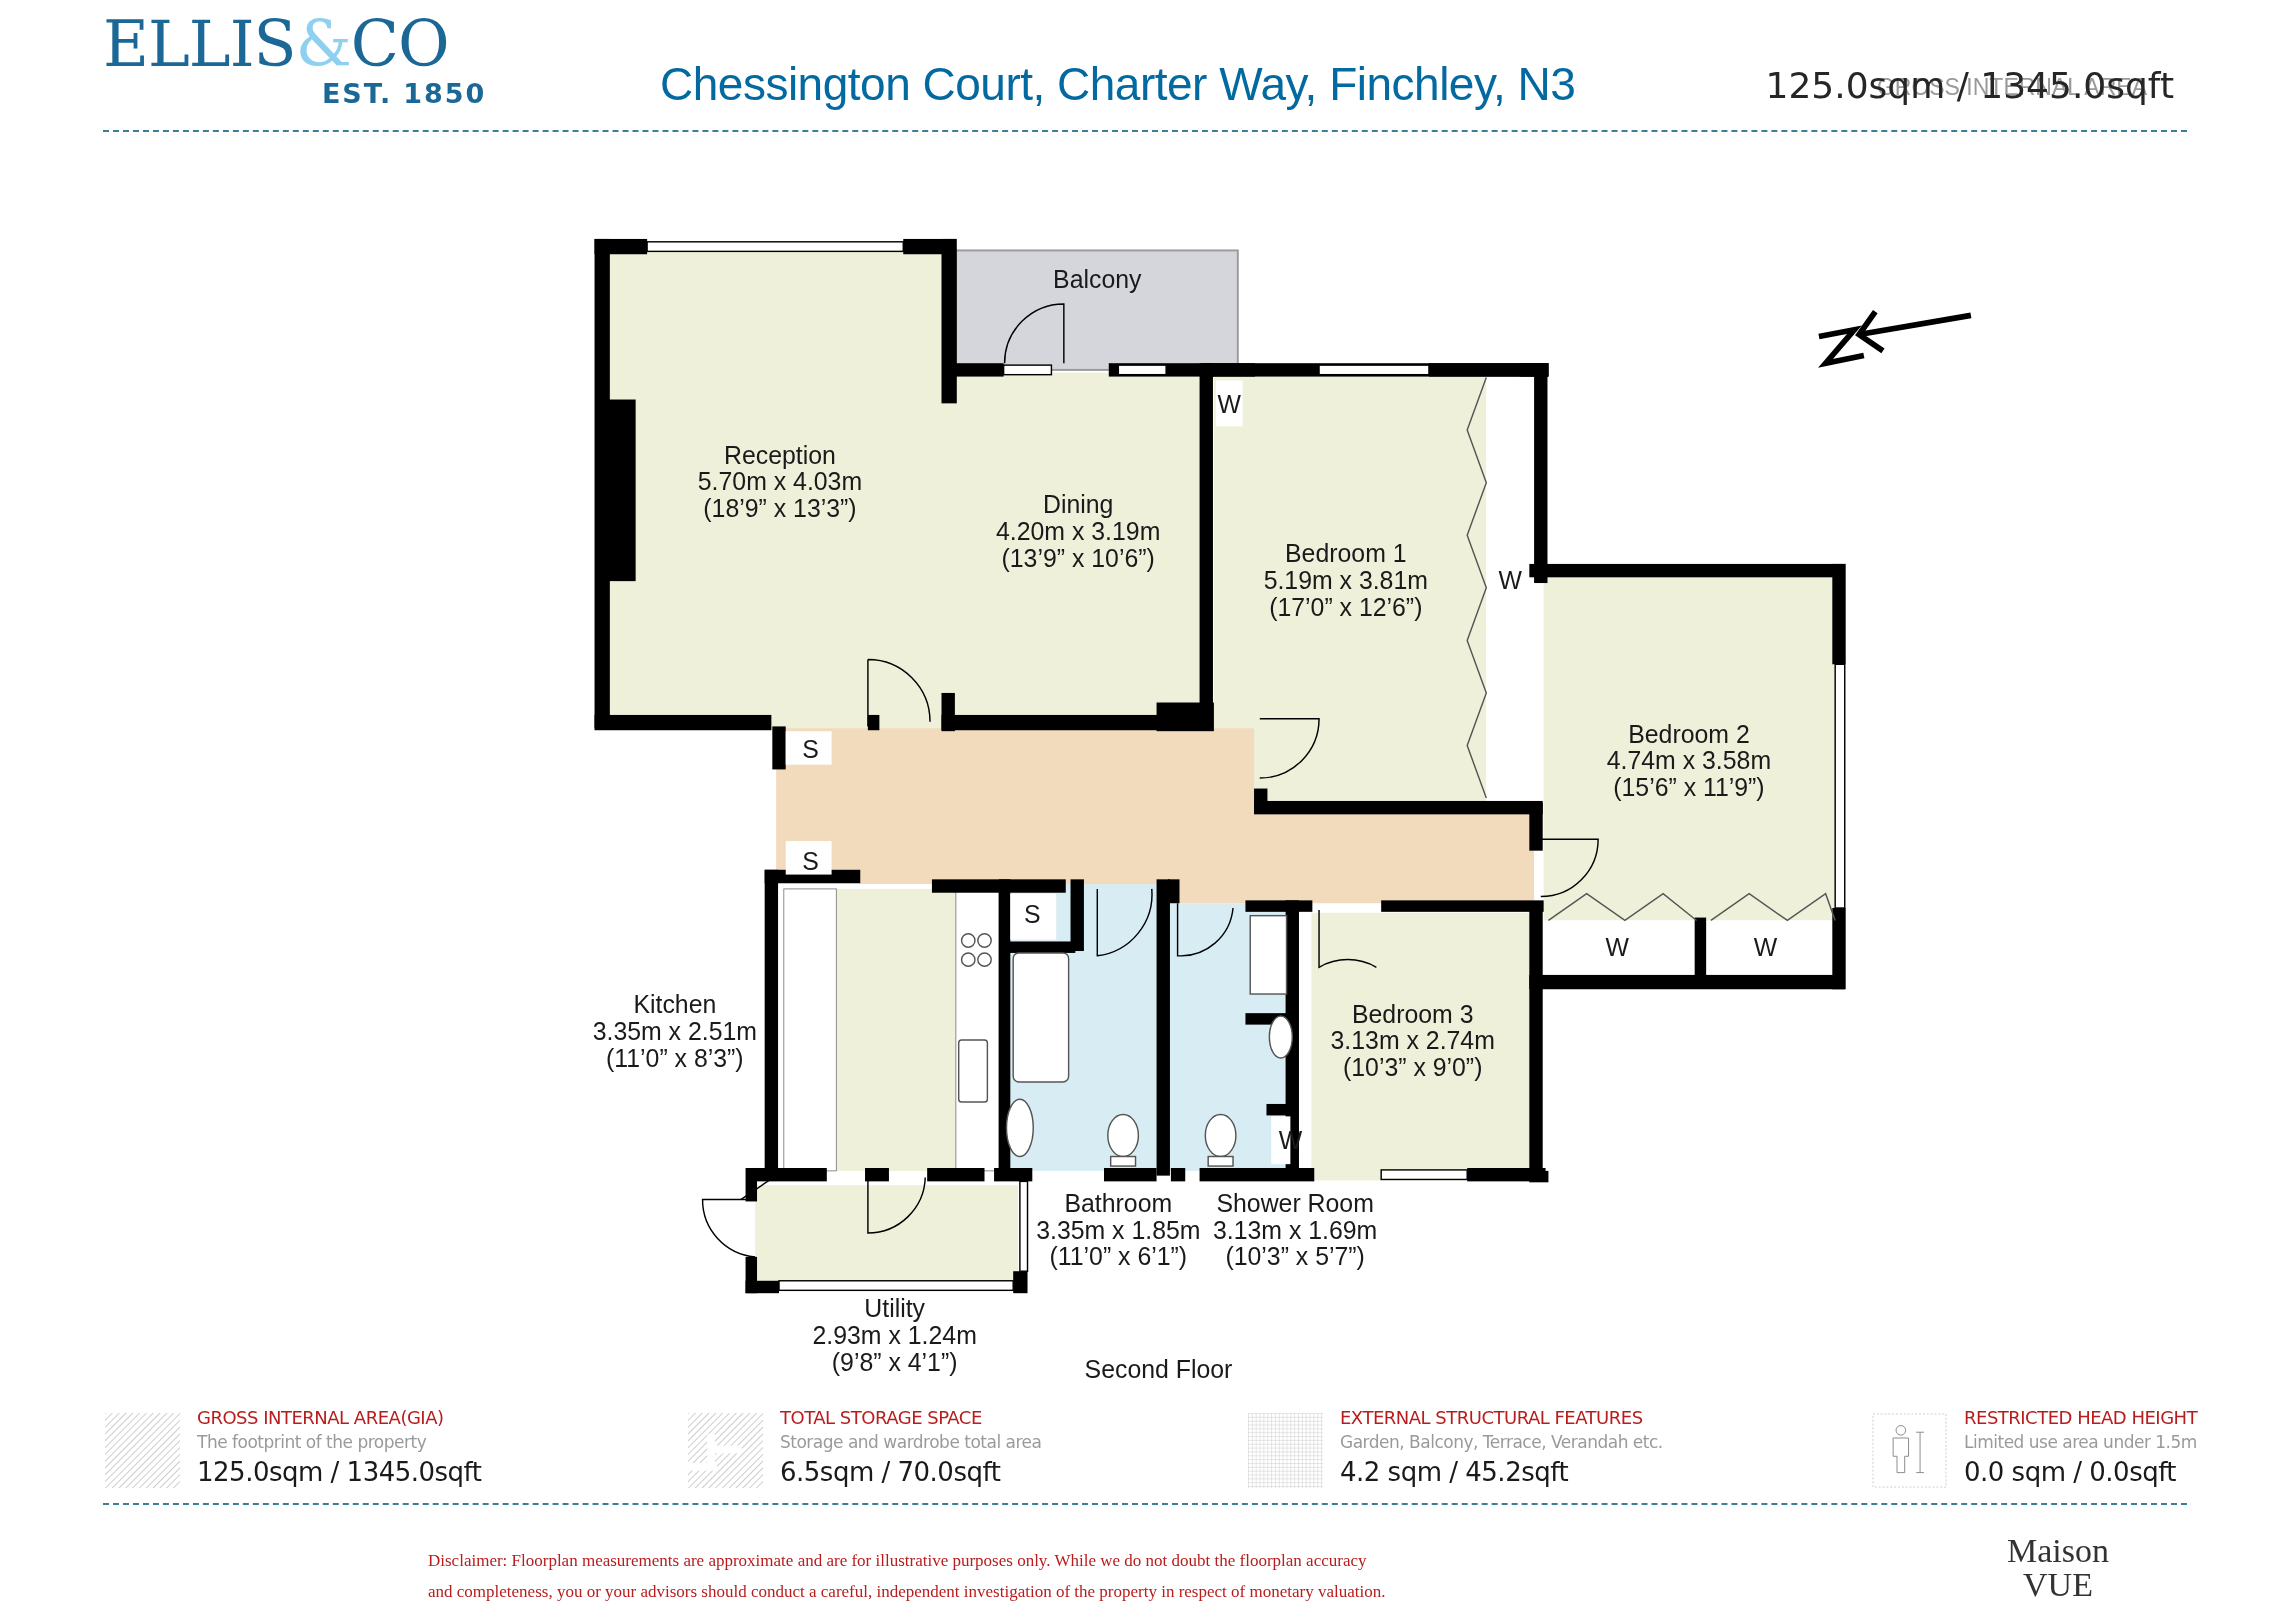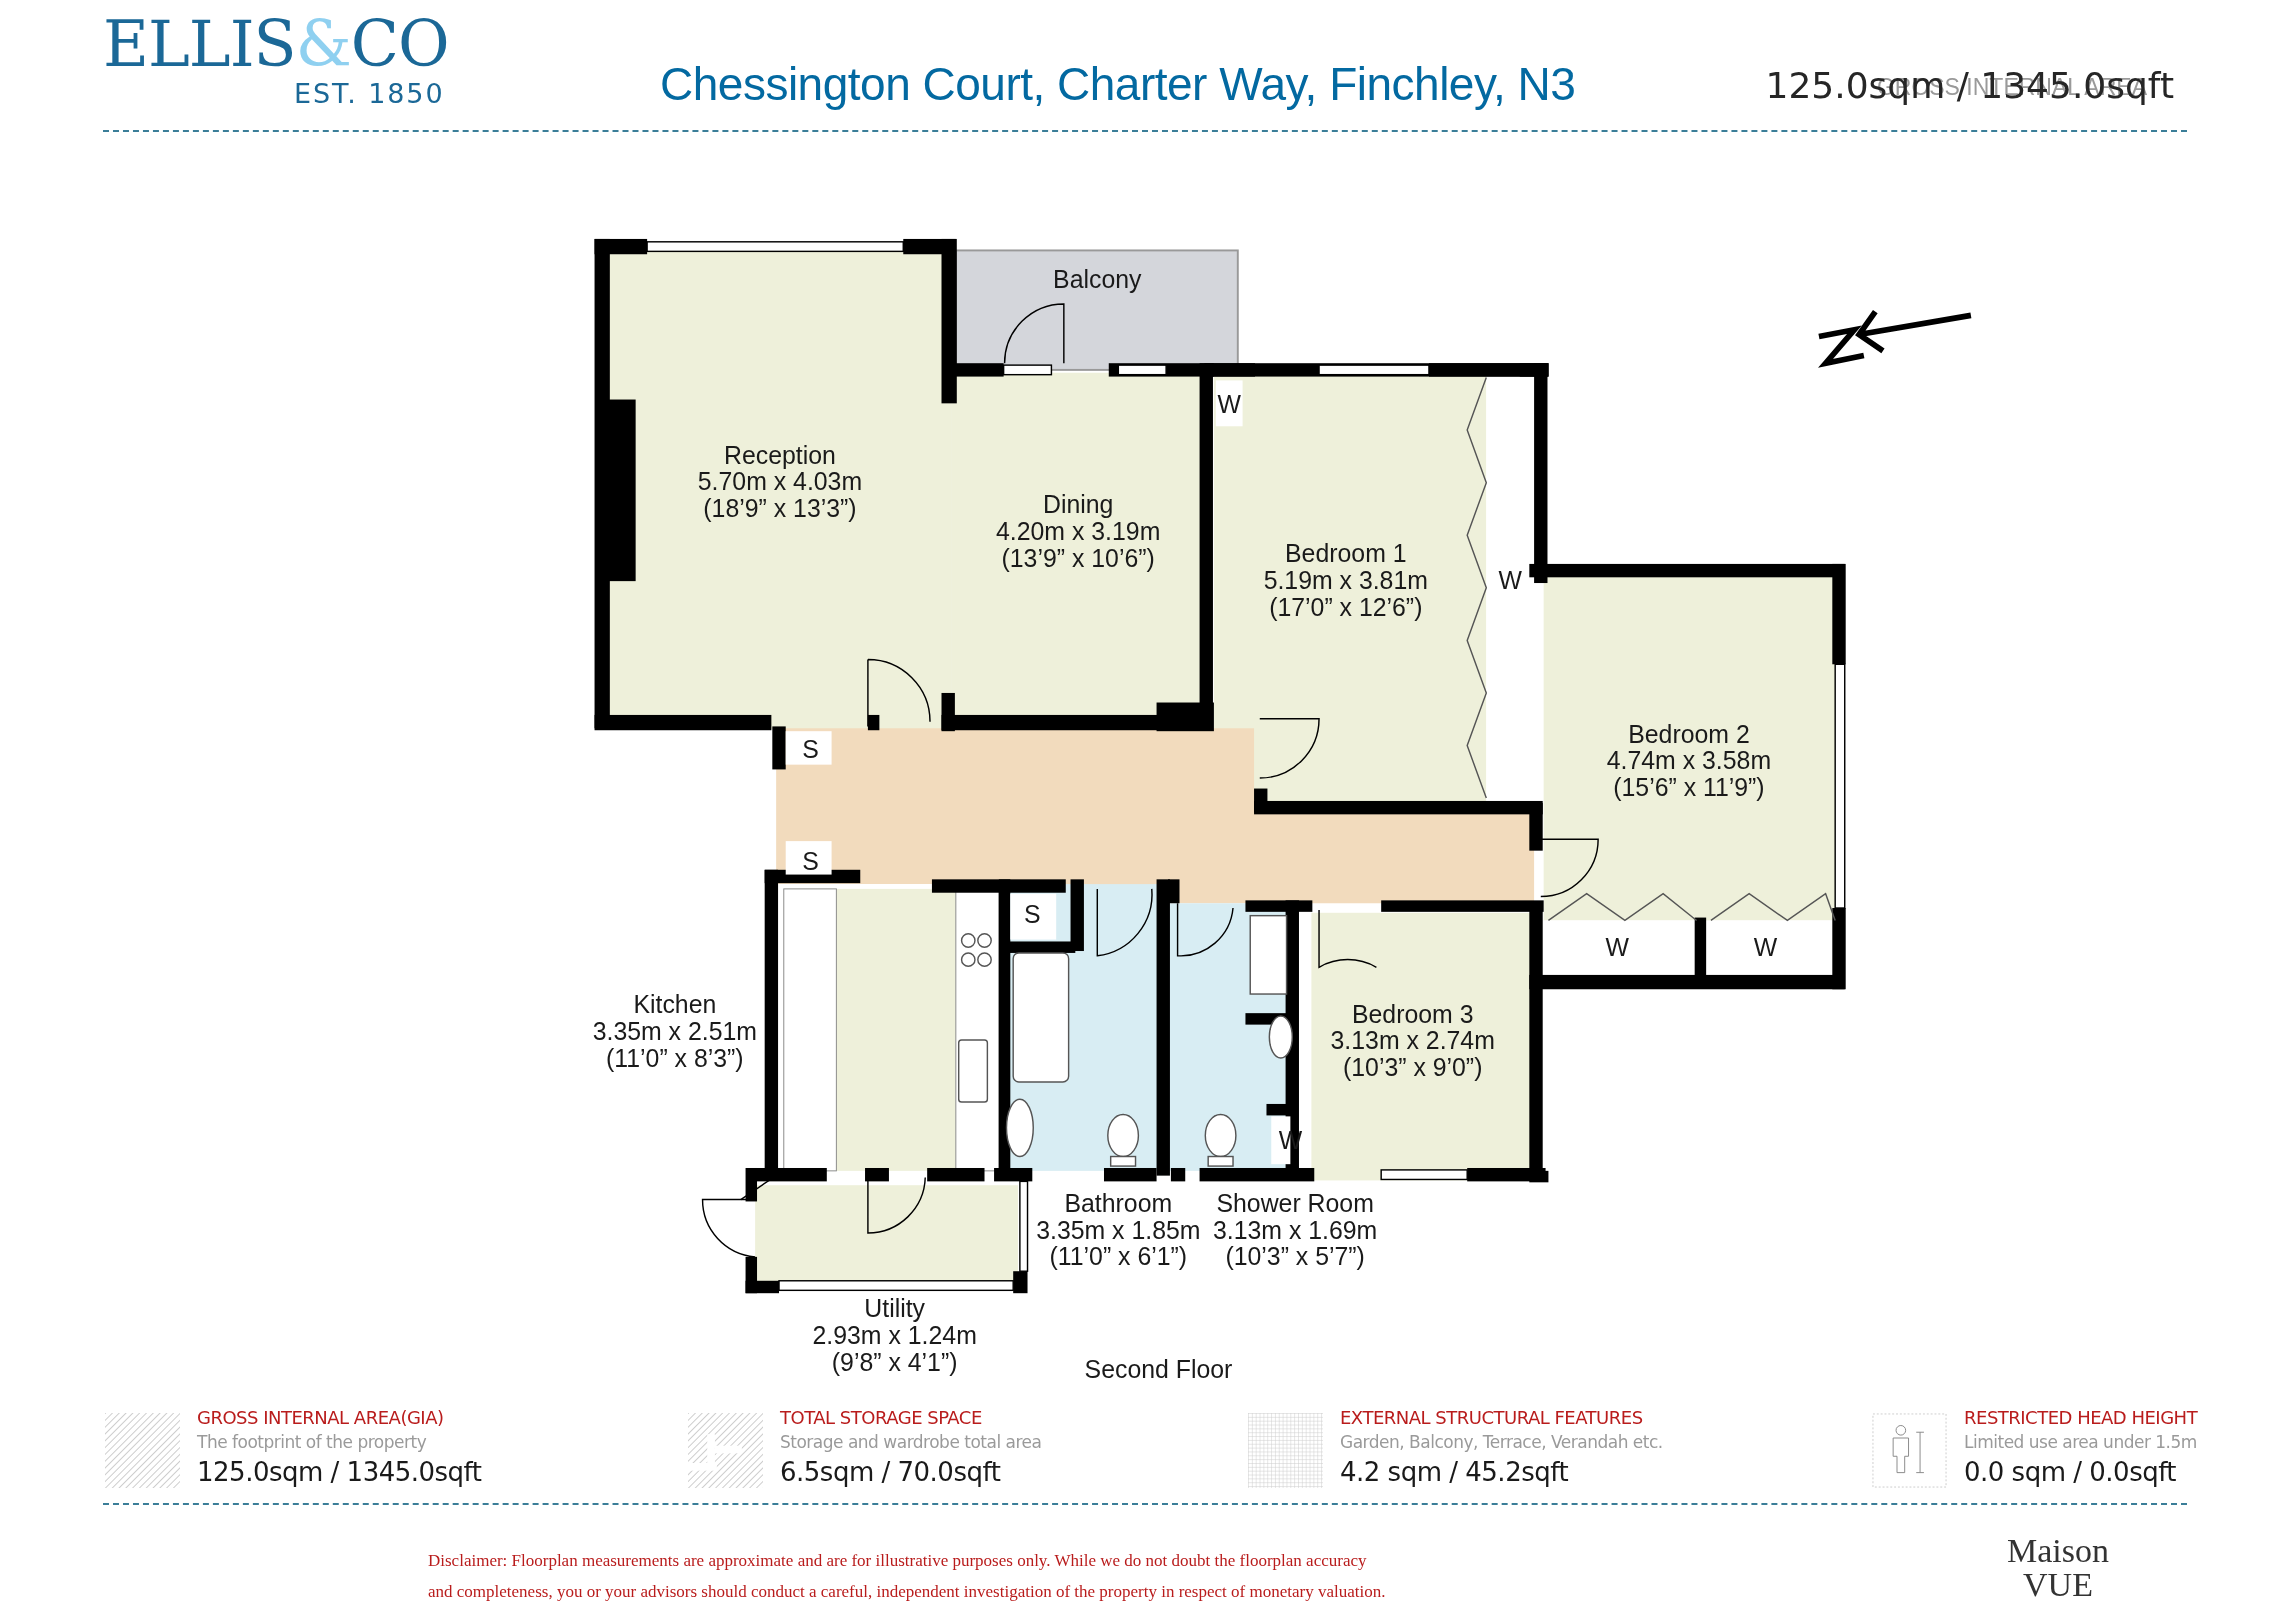--- a/index.html
+++ b/index.html
@@ -1,20 +1,20 @@
 <!DOCTYPE html>
 <html><head>
 <meta charset="utf-8">
 <style>
   html, body { margin:0; padding:0; background:#ffffff; }
   body { width:2294px; height:1622px; position:relative; overflow:hidden; font-family:"Liberation Sans", sans-serif; color:#1a1a1a; }
   .abs { position:absolute; }
   .logo-main { left:103px; top:13.4px; font-family:"DejaVu Serif", serif; font-weight:normal; font-size:63px; letter-spacing:-1px; color:#1b6897; line-height:1; }
   .logo-amp { color:#8fd0f0; }
-  .logo-est { left:294px; top:78px; font-family:"DejaVu Sans", sans-serif; font-weight:normal; font-size:27px; color:#1b6897; letter-spacing:1.9px; }
+  .logo-est { left:322px; top:78px; font-family:"DejaVu Sans", sans-serif; font-weight:bold; font-size:27px; color:#1b6897; letter-spacing:1.9px; }
   .title { left:660px; top:57px; font-family:Liberation Sans, sans-serif; font-size:46px; color:#0369a1; letter-spacing:-0.5px; white-space:nowrap; }
   .gia-label { right:147px; top:38px; font-family:"Liberation Sans", sans-serif; font-size:23px; color:#9a9a9a;margin-top:36px; }
   .gia-value { right:120px; top:65px; font-family:"DejaVu Sans", sans-serif; font-size:36px; color:#262626; white-space:nowrap; }
   .dash { left:103px; width:2084px; height:0; border-top:2.9px dashed #3b7e98; }
   .plan { left:0; top:0; }
   .room-label { font-family:"Liberation Sans", sans-serif; font-size:26px; fill:#1a1a1a; text-anchor:middle; }
   .legend-item { top:1405px; height:86px; }
   .legend-swatch { position:absolute; left:0; top:7.6px; width:75px; height:75px; }
   .legend-title { position:absolute; left:92px; top:1.9px; font-size:18px; color:#b91c1c; white-space:nowrap; font-family:"DejaVu Sans", sans-serif; letter-spacing:-0.5px; }
   .legend-sub { position:absolute; left:92px; top:27px; font-size:17px; color:#9a9a9a; white-space:nowrap; font-family:"DejaVu Sans", sans-serif; letter-spacing:-0.5px;text-align:right; }

